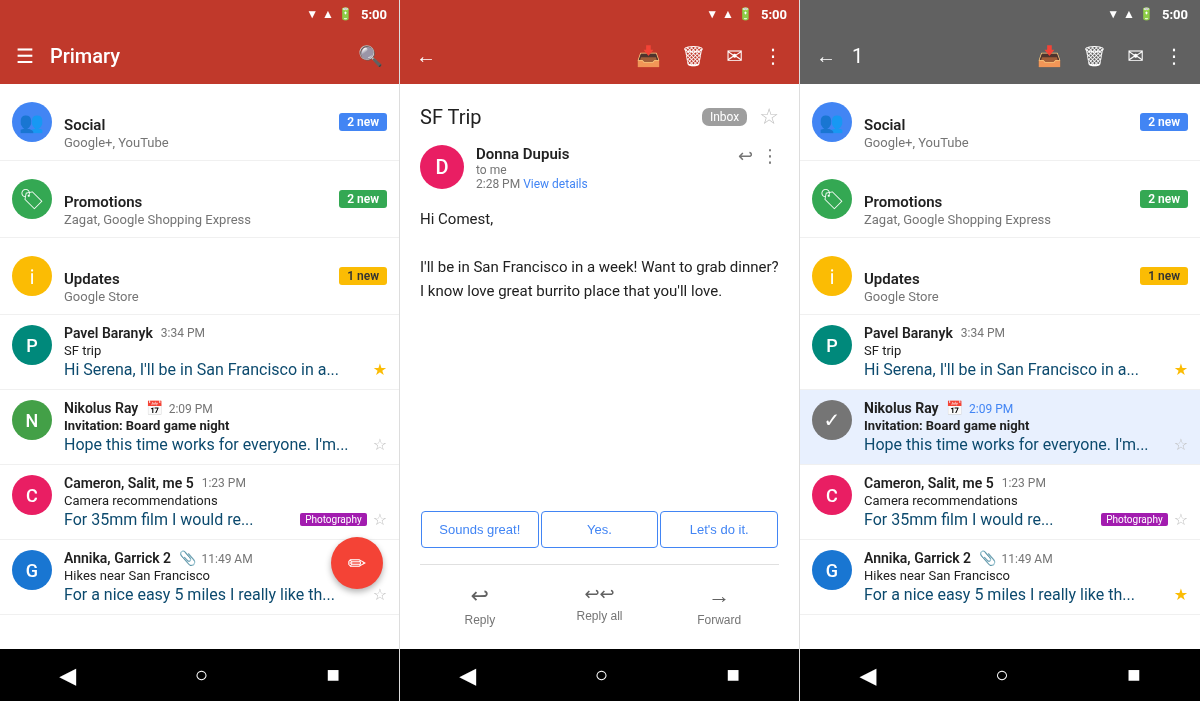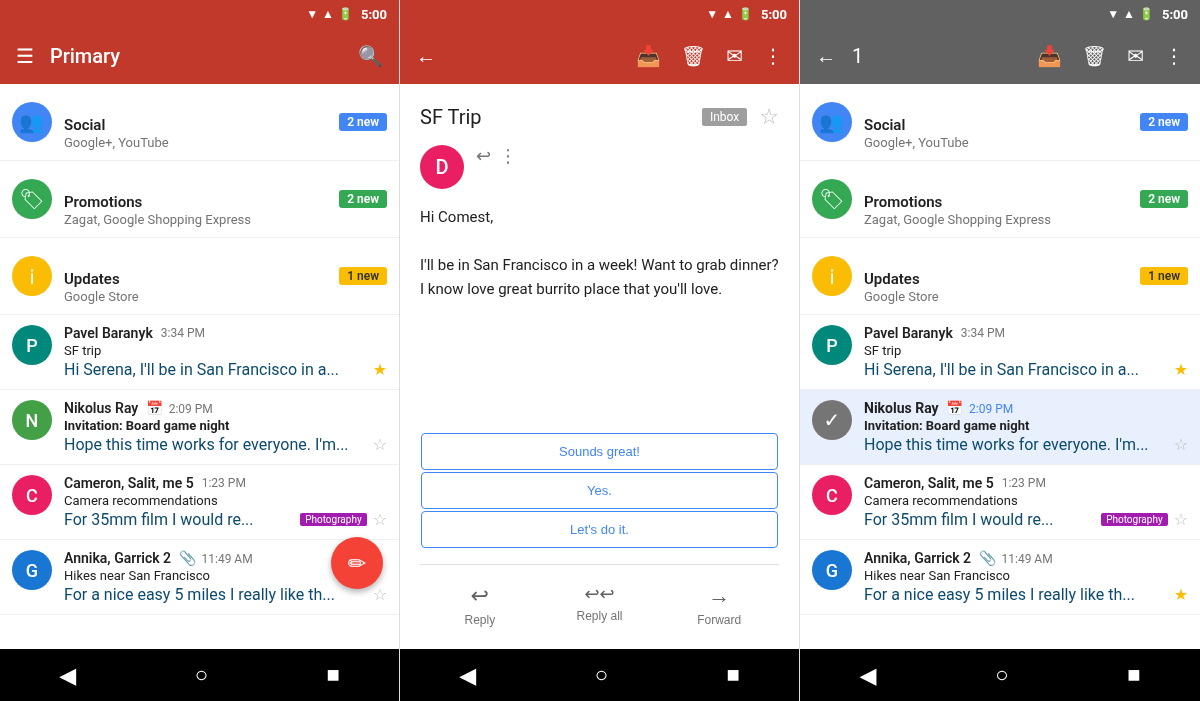--- a/index.html
+++ b/index.html
@@ -207,21 +207,21 @@
       font-size: 20px;
       font-weight: 400;
       color: #212121;
       flex: 1;
     }
     .inbox-badge {
       background: #9e9e9e;
       color: #fff;
       font-size: 12px;
       padding: 2px 8px;
-      border-radius: 2px;
+      border-radius: 7px;
     }
     .star-btn { font-size: 22px; color: #bdbdbd; cursor: pointer; }
 
     .email-msg-header {
       display: flex;
       align-items: flex-start;
       margin-bottom: 16px;
       gap: 12px;
     }
     .msg-avatar {
@@ -248,21 +248,20 @@
       font-size: 15px;
       color: #212121;
       line-height: 1.6;
       flex: 1;
     }
 
     .quick-replies {
       display: flex;
       gap: 2px;
       margin: 16px 1px;
-      flex-direction: column;
     }
     .quick-reply-btn {
       flex: 1;
       border: 1.5px solid #4285f4;
       background: #fff;
       color: #4285f4;
       padding: 10px 4px;
       font-size: 13px;
       border-radius: 4px;
       cursor: pointer;
@@ -437,20 +436,31 @@
 
   <div class="email-view-body">
     <div class="email-view-thread-title">
       <span class="thread-title-text">SF Trip</span>
       <span class="inbox-badge">Inbox</span>
       <span class="star-btn">☆</span>
     </div>
 
     <div class="email-msg-header">
       <div class="msg-avatar">D</div>
+      <div class="msg-sender-info">
+        <div class="msg-sender-name">Donna Dupuis</div>
+        <div class="msg-to">
+          <span>to me</span>
+        </div>
+        <div class="msg-time">
+          <span>2:28 PM</span>
+          <span> </span>
+          <a class="view-details">View details</a>
+        </div>
+      </div>
       <div class="msg-icons">
         <span>↩</span>
         <span>⋮</span>
       </div>
     </div>
 
     <div class="email-body-text">
       <p>Hi Comest,</p>
       <br>
       <p>I'll be in San Francisco in a week! Want to grab dinner? I know love great burrito place that you'll love.</p>

